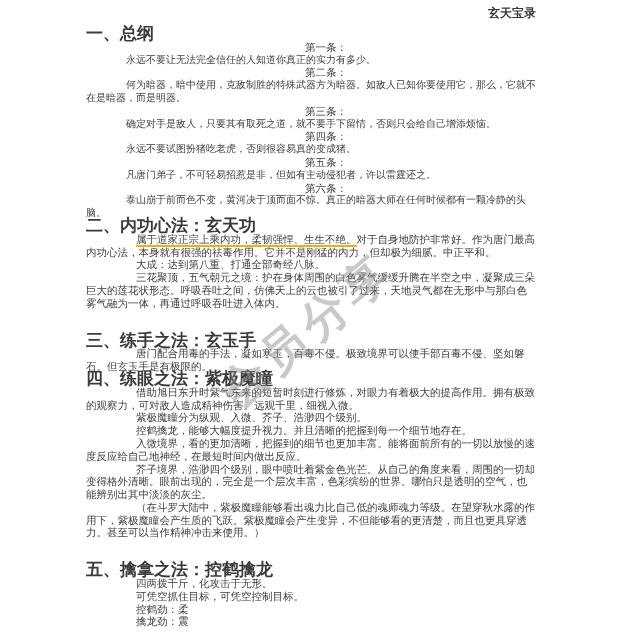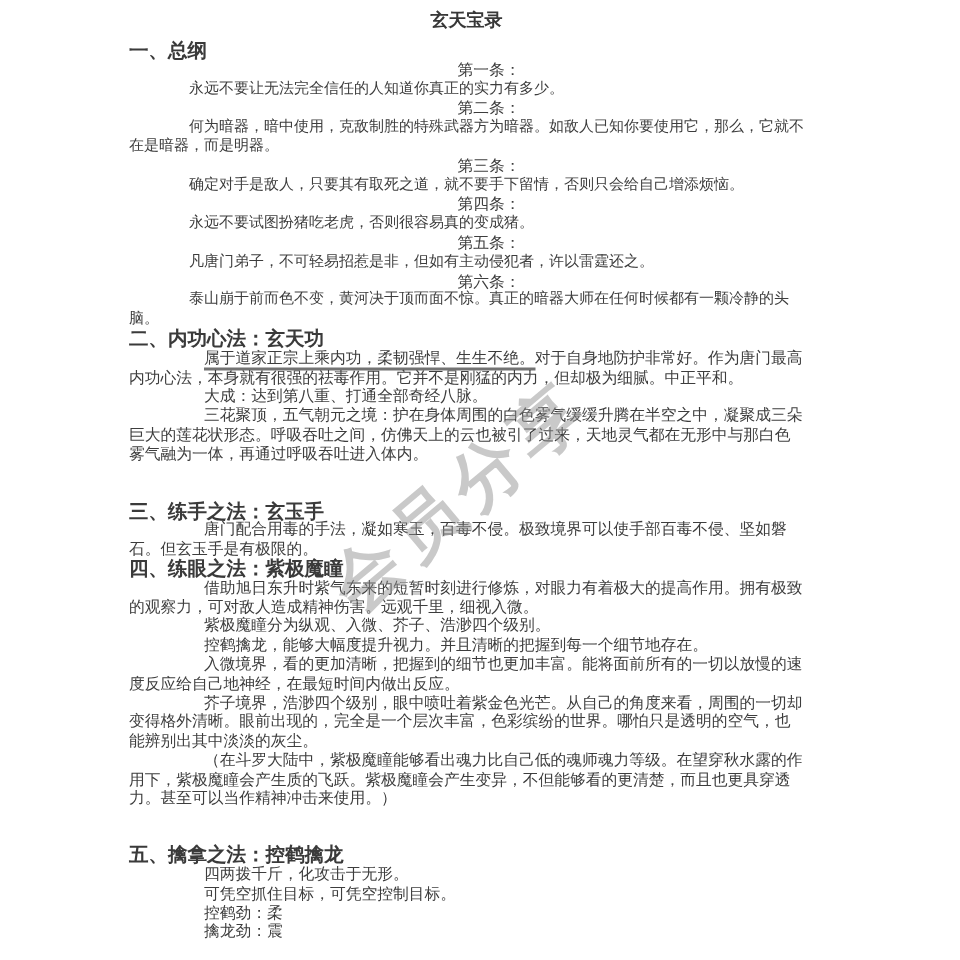--- a/index.html
+++ b/index.html
@@ -10,40 +10,40 @@
     color: #3d3d3d;
     position: relative;
   }
   .page {
     position: absolute; top: 0; left: 0;
     width: 640px; height: 640px;
     padding: 5px 104px 0 86px;
     box-sizing: border-box;
   }
   .title {
-    font-size: 12px; font-weight: bold; text-align: center;
+    font-size: 12px; font-weight: bold; text-align: right;
     margin: 0 0 6px 0; color: #383838;
   }
   .heading {
-    font-size: 13px; font-weight: bold; line-height: 12.8px;
+    font-size: 17px; font-weight: bold; line-height: 12.8px;
     color: #3a3a3a;
   }
   .rule-label {
     font-size: 10.5px; line-height: 12.8px; padding-left: 30px; text-align: center;
   }
   .rule-text {
     font-size: 10px; line-height: 12.8px; margin: 0;
     text-indent: 40px;
   }
   .para {
     font-size: 10.5px; line-height: 12.8px; margin: 0;
     text-indent: 50px;
   }
   .red-underline {
-    border-bottom: 2px solid #737373;
+    border-bottom: 2px solid #eab308;
     text-align: center;
   }
   .gap { height: 25px; }
   .watermark {
     position: absolute; left: 182px; top: 300px; width: 250px;
     text-align: center;
     transform: rotate(-40deg);
     font-size: 46px; font-weight: bold; letter-spacing: 6px;
     color: #8f8f8f; opacity: 0.48;
     pointer-events: none; white-space: nowrap;

